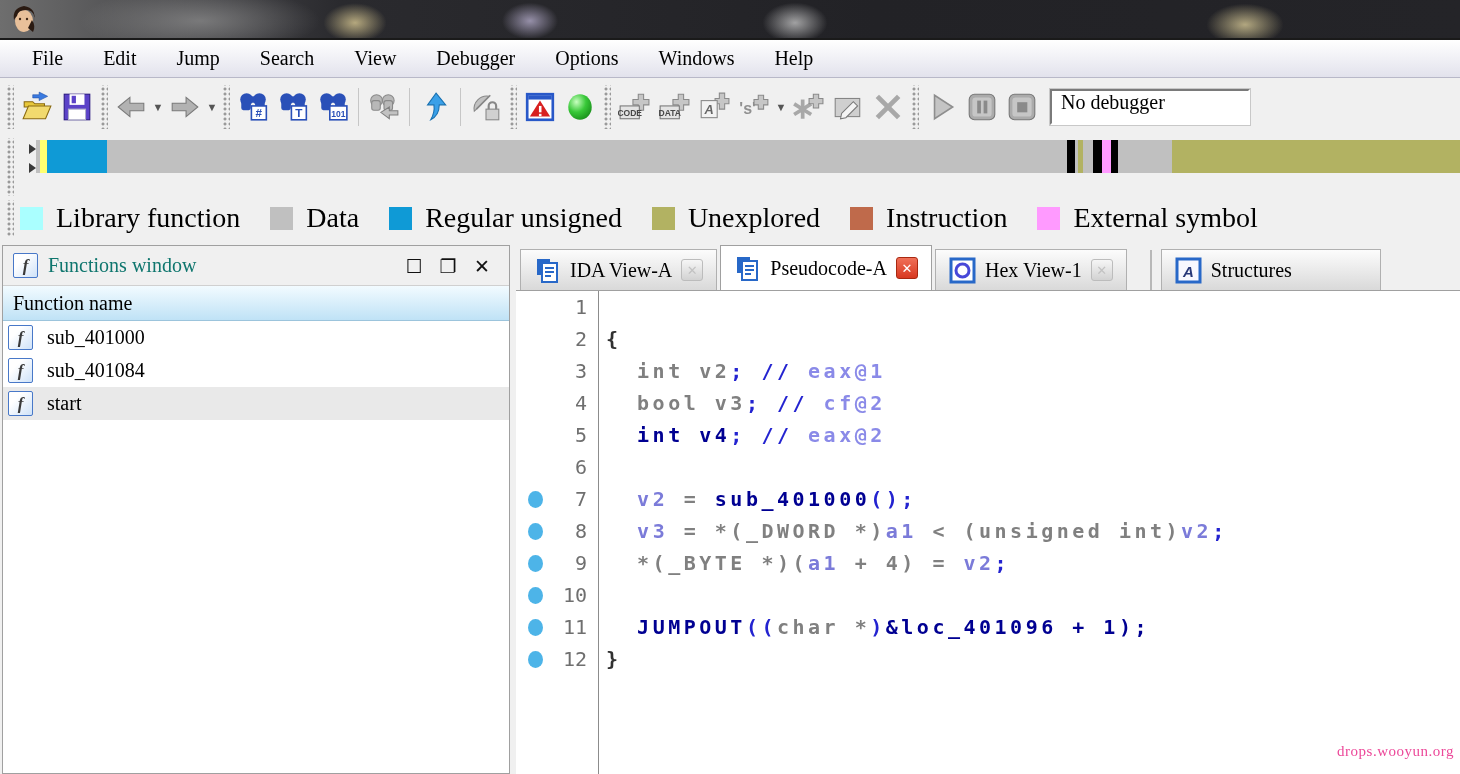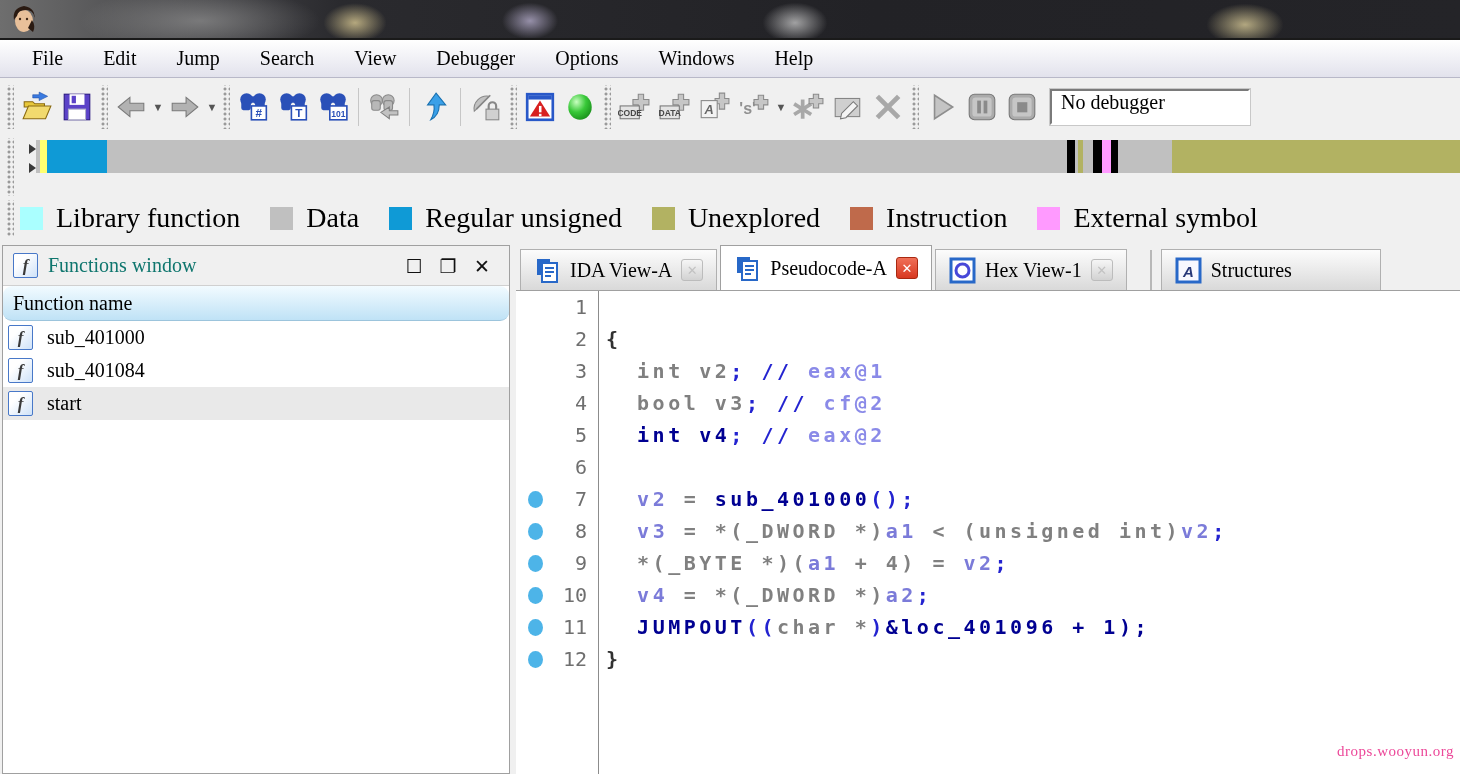--- a/index.html
+++ b/index.html
@@ -63,21 +63,21 @@
   #fw-header { height:40px; background:#f0f0f0; border-bottom:1px solid #d0d0d0;
     display:flex; align-items:center; padding:0 10px; }
   #fw-title { font-size:20px; color:#0f766e; margin-left:10px; flex:1; }
   .fw-btn { font-size:19px; color:#111; width:34px; text-align:center; font-family:"DejaVu Sans",sans-serif; }
   .ficon { width:25px; height:25px; border:1px solid #4878c8; border-radius:2px;
     background:linear-gradient(135deg,#ffffff 30%,#cfe2f8); display:flex; align-items:center;
     justify-content:center; font-family:"Liberation Serif",serif; font-style:italic;
     font-weight:bold; font-size:17px; color:#3a3a3a; flex:none; }
   #fw-colheader { height:35px; background:linear-gradient(#f2fbff,#bfe2f6);
     border-bottom:1px solid #9cc4dc; display:flex; align-items:center; padding-left:10px;
-    font-size:20px; color:#000;border-radius:9px; }
+    font-size:20px; color:#000; }
   .func-row { height:33px; display:flex; align-items:center; padding-left:5px; gap:14px; background:#fff; }
   .func-row.selected { background:#e9e9e9; }
   .func-name { font-size:20px; color:#000; }
 
   
   #tabbar { position:absolute; left:516px; top:245px; width:944px; height:45px;
     background:#f0f0f0; display:flex; align-items:flex-end; overflow:hidden; }
   .tab { height:41px; display:flex; align-items:center; gap:9px; padding:0 13px;
     background:linear-gradient(#fcfcfc,#d9d9d9); border:1px solid #b0b0b0; border-bottom:none;
     margin-right:3px; flex:none; }
@@ -495,21 +495,20 @@
           <span class="dot"></span>
         </span>
         <span class="numcell">9</span>
         <span class="codecell"><span style="color: rgb(128, 128, 128);">  *(_BYTE *)(</span><span style="color: rgb(123, 123, 217);">a1</span><span style="color: rgb(128, 128, 128);"> + 4) = </span><span style="color: rgb(123, 123, 217);">v2</span><span style="color: rgb(35, 35, 208);">;</span></span>
       </div>
       <div class="cline">
         <span class="dotcell">
           <span class="dot"></span>
         </span>
         <span class="numcell">10</span>
-        <span class="codecell"><span style="color: rgb(128, 128, 128);">  </span><span style="color: rgb(123, 123, 217);">v4</span><span style="color: rgb(128, 128, 128);"> = *(_DWORD *)</span><span style="color: rgb(123, 123, 217);">a2</span><span style="color: rgb(35, 35, 208);">;</span></span>
       </div>
       <div class="cline">
         <span class="dotcell">
           <span class="dot"></span>
         </span>
         <span class="numcell">11</span>
         <span class="codecell"><span style="color: rgb(128, 128, 128);">  </span><span style="color: rgb(0, 0, 146);">JUMPOUT</span><span style="color: rgb(35, 35, 208);">((</span><span style="color: rgb(128, 128, 128);">char *</span><span style="color: rgb(35, 35, 208);">)</span><span style="color: rgb(0, 0, 146);">&amp;loc_401096</span><span style="color: rgb(0, 0, 146);"> + 1);</span></span>
       </div>
       <div class="cline">
         <span class="dotcell">

